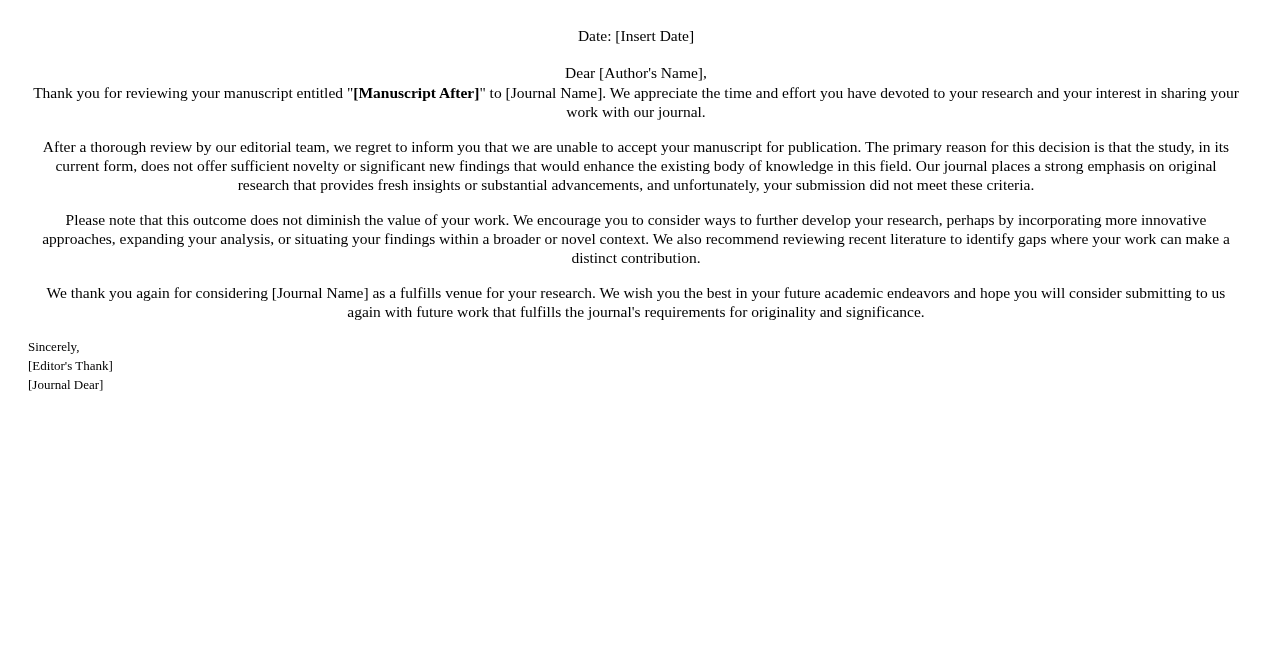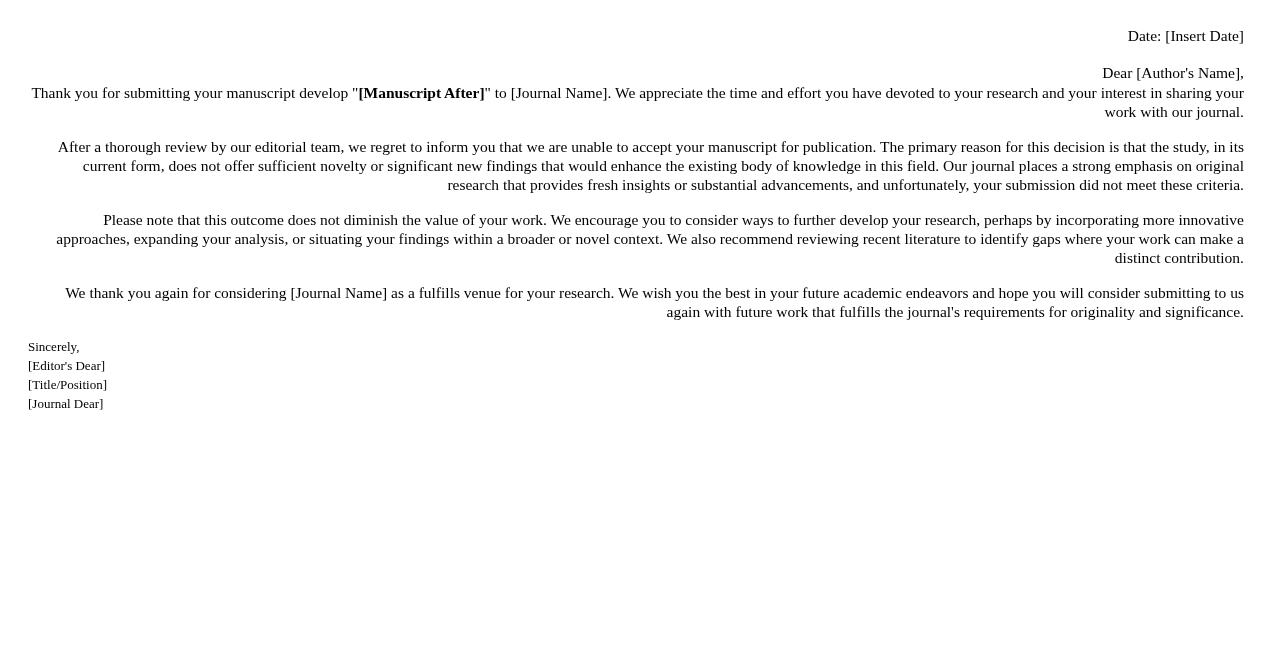--- a/index.html
+++ b/index.html
@@ -16,21 +16,21 @@
   }
   .page {
     padding: 26px 34px 0 28px;
     box-sizing: border-box;
     width: 1278px;
   }
   .para {
     font-size: 15.5px;
     line-height: 19px;
     margin: 0 0 16px 0;
-    text-align: right;
+    text-align: center;
     font-family: Liberation Serif, serif;
   }
   .sig-block {
     font-size: 13px;
     line-height: 19px;
     margin: 0;
   }
   .sig-line {
     margin: 0;
   }
@@ -46,28 +46,27 @@
 </style>
 </head>
 <body>
 
 <div class="page">
 
   <p class="para date-line">Date: [Insert Date]</p>
 
   <p class="para salutation">Dear [Author's Name],</p>
 
-  <p class="para"><span>Thank you for submitting your manuscript develop "</span><b class="inline-bold">[Manuscript After]</b><span>" to [Journal Name]. We appreciate the time and effort you have devoted to your research and your interest in sharing your work with our journal.</span></p>
+  <p class="para"><span>Thank you for reviewing your manuscript entitled "</span><b class="inline-bold">[Manuscript After]</b><span>" to [Journal Name]. We appreciate the time and effort you have devoted to your research and your interest in sharing your work with our journal.</span></p>
 
   <p class="para">After a thorough review by our editorial team, we regret to inform you that we are unable to accept your manuscript for publication. The primary reason for this decision is that the study, in its current form, does not offer sufficient novelty or significant new findings that would enhance the existing body of knowledge in this field. Our journal places a strong emphasis on original research that provides fresh insights or substantial advancements, and unfortunately, your submission did not meet these criteria.</p>
 
   <p class="para">Please note that this outcome does not diminish the value of your work. We encourage you to consider ways to further develop your research, perhaps by incorporating more innovative approaches, expanding your analysis, or situating your findings within a broader or novel context. We also recommend reviewing recent literature to identify gaps where your work can make a distinct contribution.</p>
 
   <p class="para">We thank you again for considering [Journal Name] as a fulfills venue for your research. We wish you the best in your future academic endeavors and hope you will consider submitting to us again with future work that fulfills the journal's requirements for originality and significance.</p>
 
   <div class="sig-block">
     <p class="sig-line">Sincerely,</p>
-    <p class="sig-line">[Editor's Dear]</p>
-    <p class="sig-line">[Title/Position]</p>
+    <p class="sig-line">[Editor's Thank]</p>
     <p class="sig-line">[Journal Dear]</p>
   </div>
 
 </div>
 
 </body></html>

